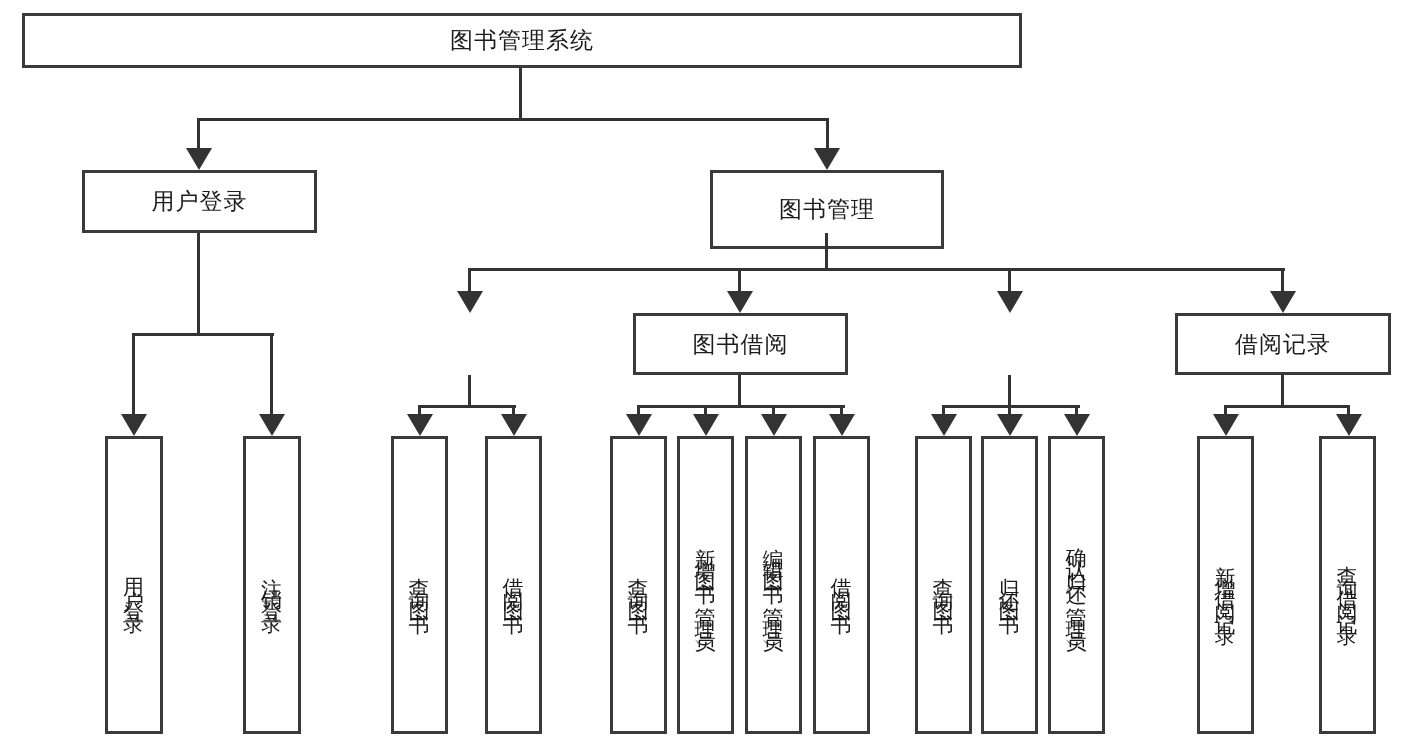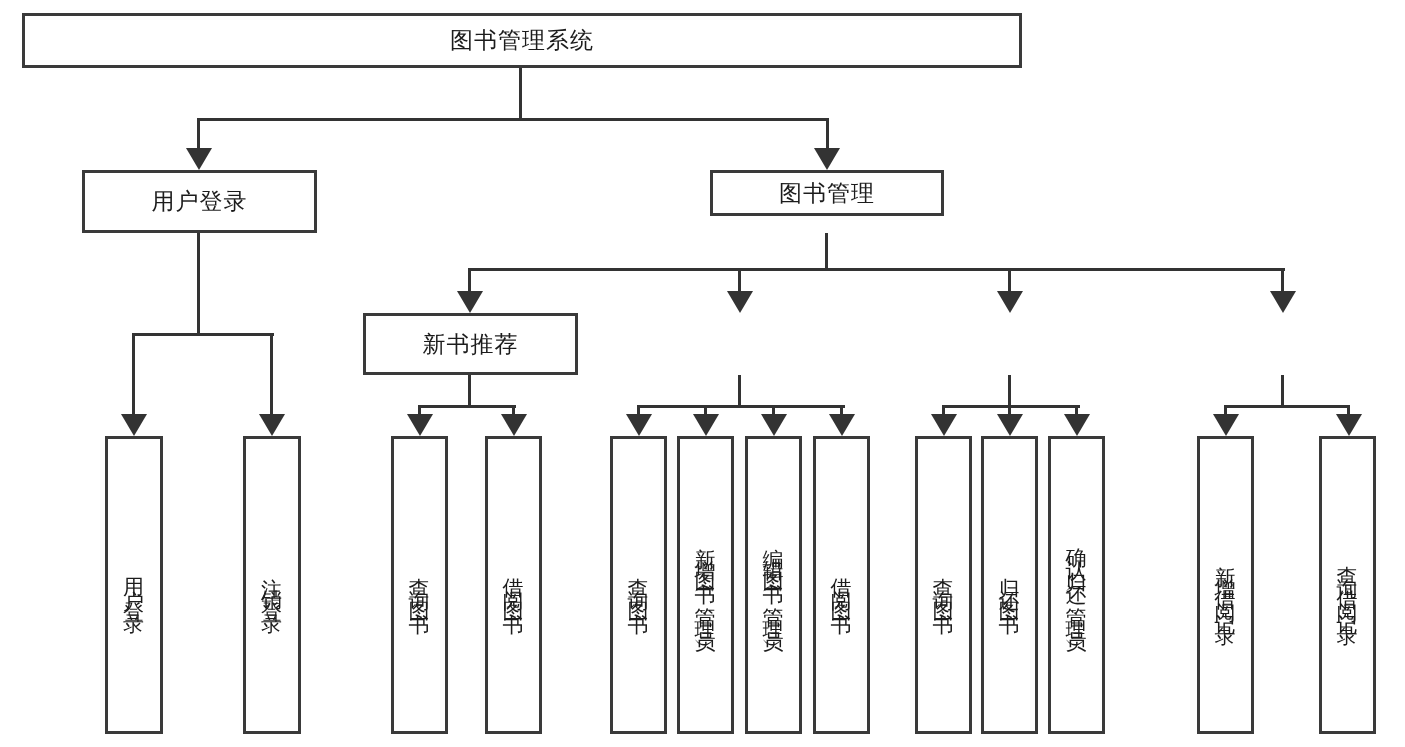--- a/index.html
+++ b/index.html
@@ -40,21 +40,21 @@
   <div class="vline" style="left:519px;top:68px;height:53px;"></div>
   <div class="hline" style="left:197px;top:118px;width:632px;"></div>
   <div class="vline" style="left:197px;top:121px;height:29px;"></div>
   <div class="arrow" style="left:186px;top:148px;"></div>
   <div class="vline" style="left:826px;top:121px;height:29px;"></div>
   <div class="arrow" style="left:814px;top:148px;"></div>
 
   <div class="node" style="left:82px;top:170px;width:235px;height:63px;">
     <span>用户登录</span>
   </div>
-  <div class="node" style="left:710px;top:170px;width:234px;height:46px;">
+  <div class="node" style="left:710px;top:170px;width:234px;height:79px;">
     <span>图书管理</span>
   </div>
 
   <div class="vline" style="left:197px;top:233px;height:103px;"></div>
   <div class="hline" style="left:132px;top:333px;width:142px;"></div>
   <div class="vline" style="left:132px;top:336px;height:80px;"></div>
   <div class="arrow" style="left:121px;top:414px;"></div>
   <div class="vline" style="left:270px;top:336px;height:80px;"></div>
   <div class="arrow" style="left:259px;top:414px;"></div>
 
@@ -62,22 +62,25 @@
   <div class="hline" style="left:468px;top:268px;width:817px;"></div>
   <div class="vline" style="left:468px;top:271px;height:22px;"></div>
   <div class="arrow" style="left:457px;top:291px;"></div>
   <div class="vline" style="left:738px;top:271px;height:22px;"></div>
   <div class="arrow" style="left:727px;top:291px;"></div>
   <div class="vline" style="left:1008px;top:271px;height:22px;"></div>
   <div class="arrow" style="left:997px;top:291px;"></div>
   <div class="vline" style="left:1281px;top:271px;height:22px;"></div>
   <div class="arrow" style="left:1270px;top:291px;"></div>
 
-  <div class="node" style="left:363px;top:313px;width:215px;height:62px;">
-    <span>新书推荐</span>
+  <div class="node" style="left:633px;top:313px;width:215px;height:62px;">
+    <span>图书借阅</span>
+  </div>
+  <div class="node" style="left:1175px;top:313px;width:216px;height:62px;">
+    <span>借阅记录</span>
   </div>
 
   <div class="vline" style="left:468px;top:375px;height:33px;"></div>
   <div class="hline" style="left:418px;top:405px;width:98px;"></div>
   <div class="vline" style="left:418px;top:405px;height:13px;"></div>
   <div class="arrow" style="left:407px;top:414px;"></div>
   <div class="vline" style="left:512px;top:405px;height:13px;"></div>
   <div class="arrow" style="left:501px;top:414px;"></div>
 
   <div class="vline" style="left:738px;top:375px;height:33px;"></div>

